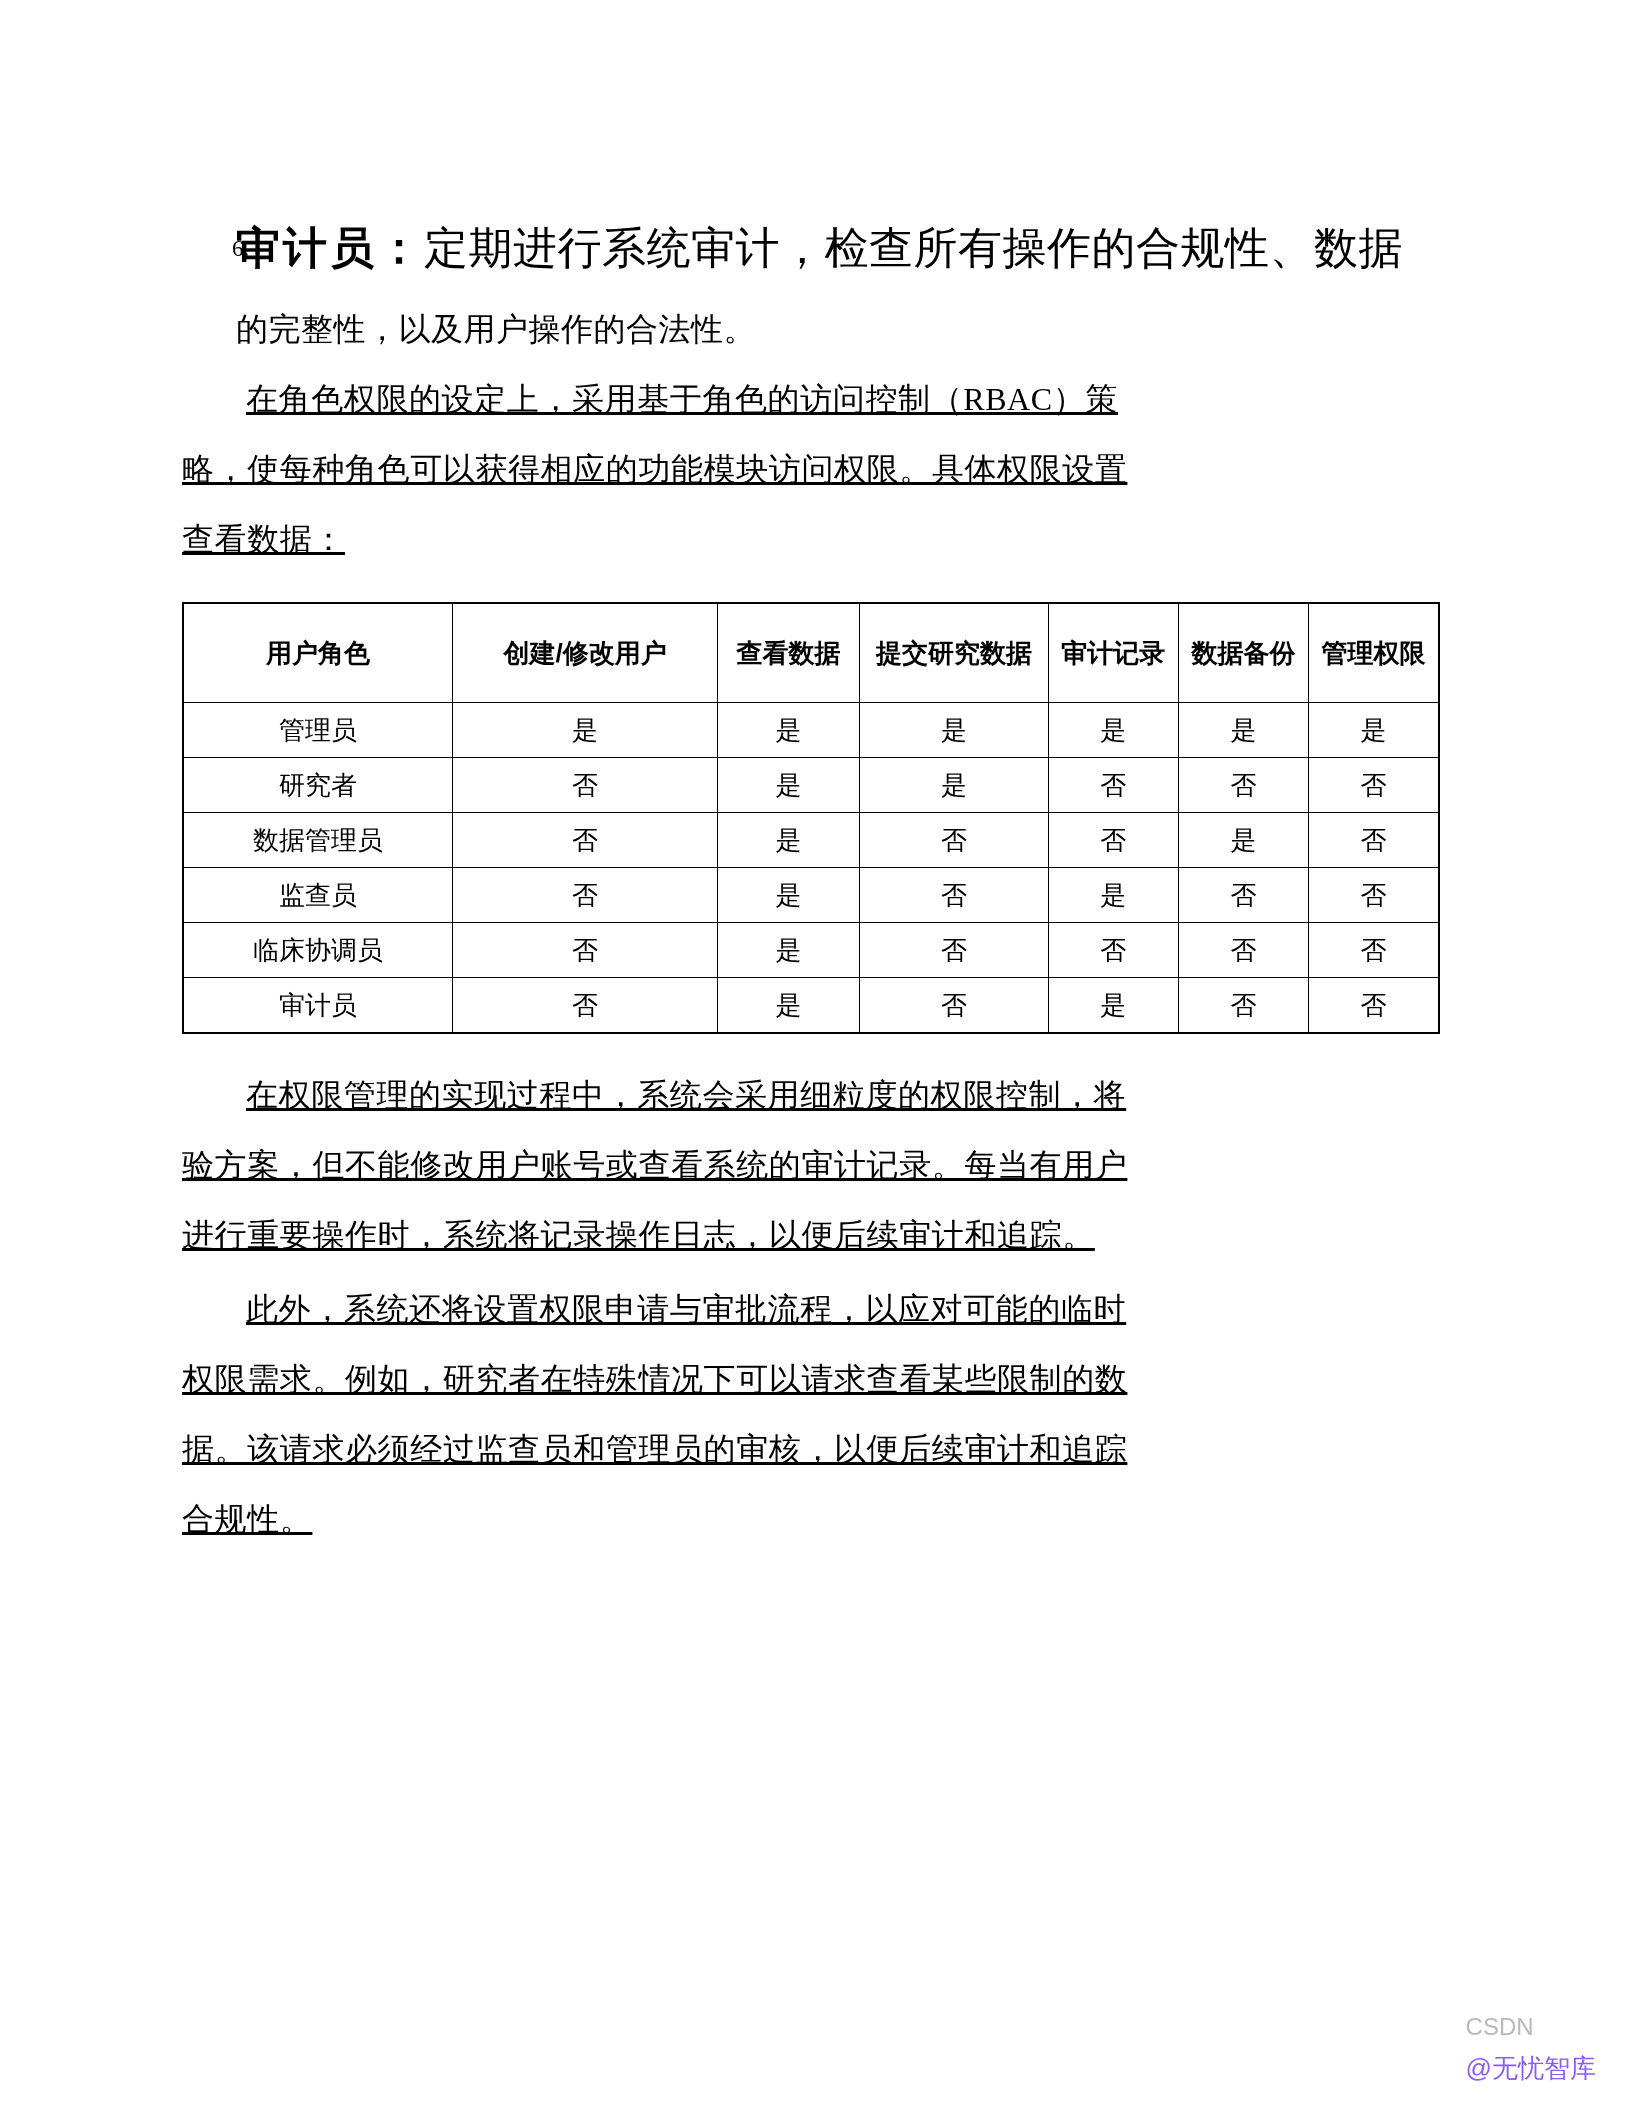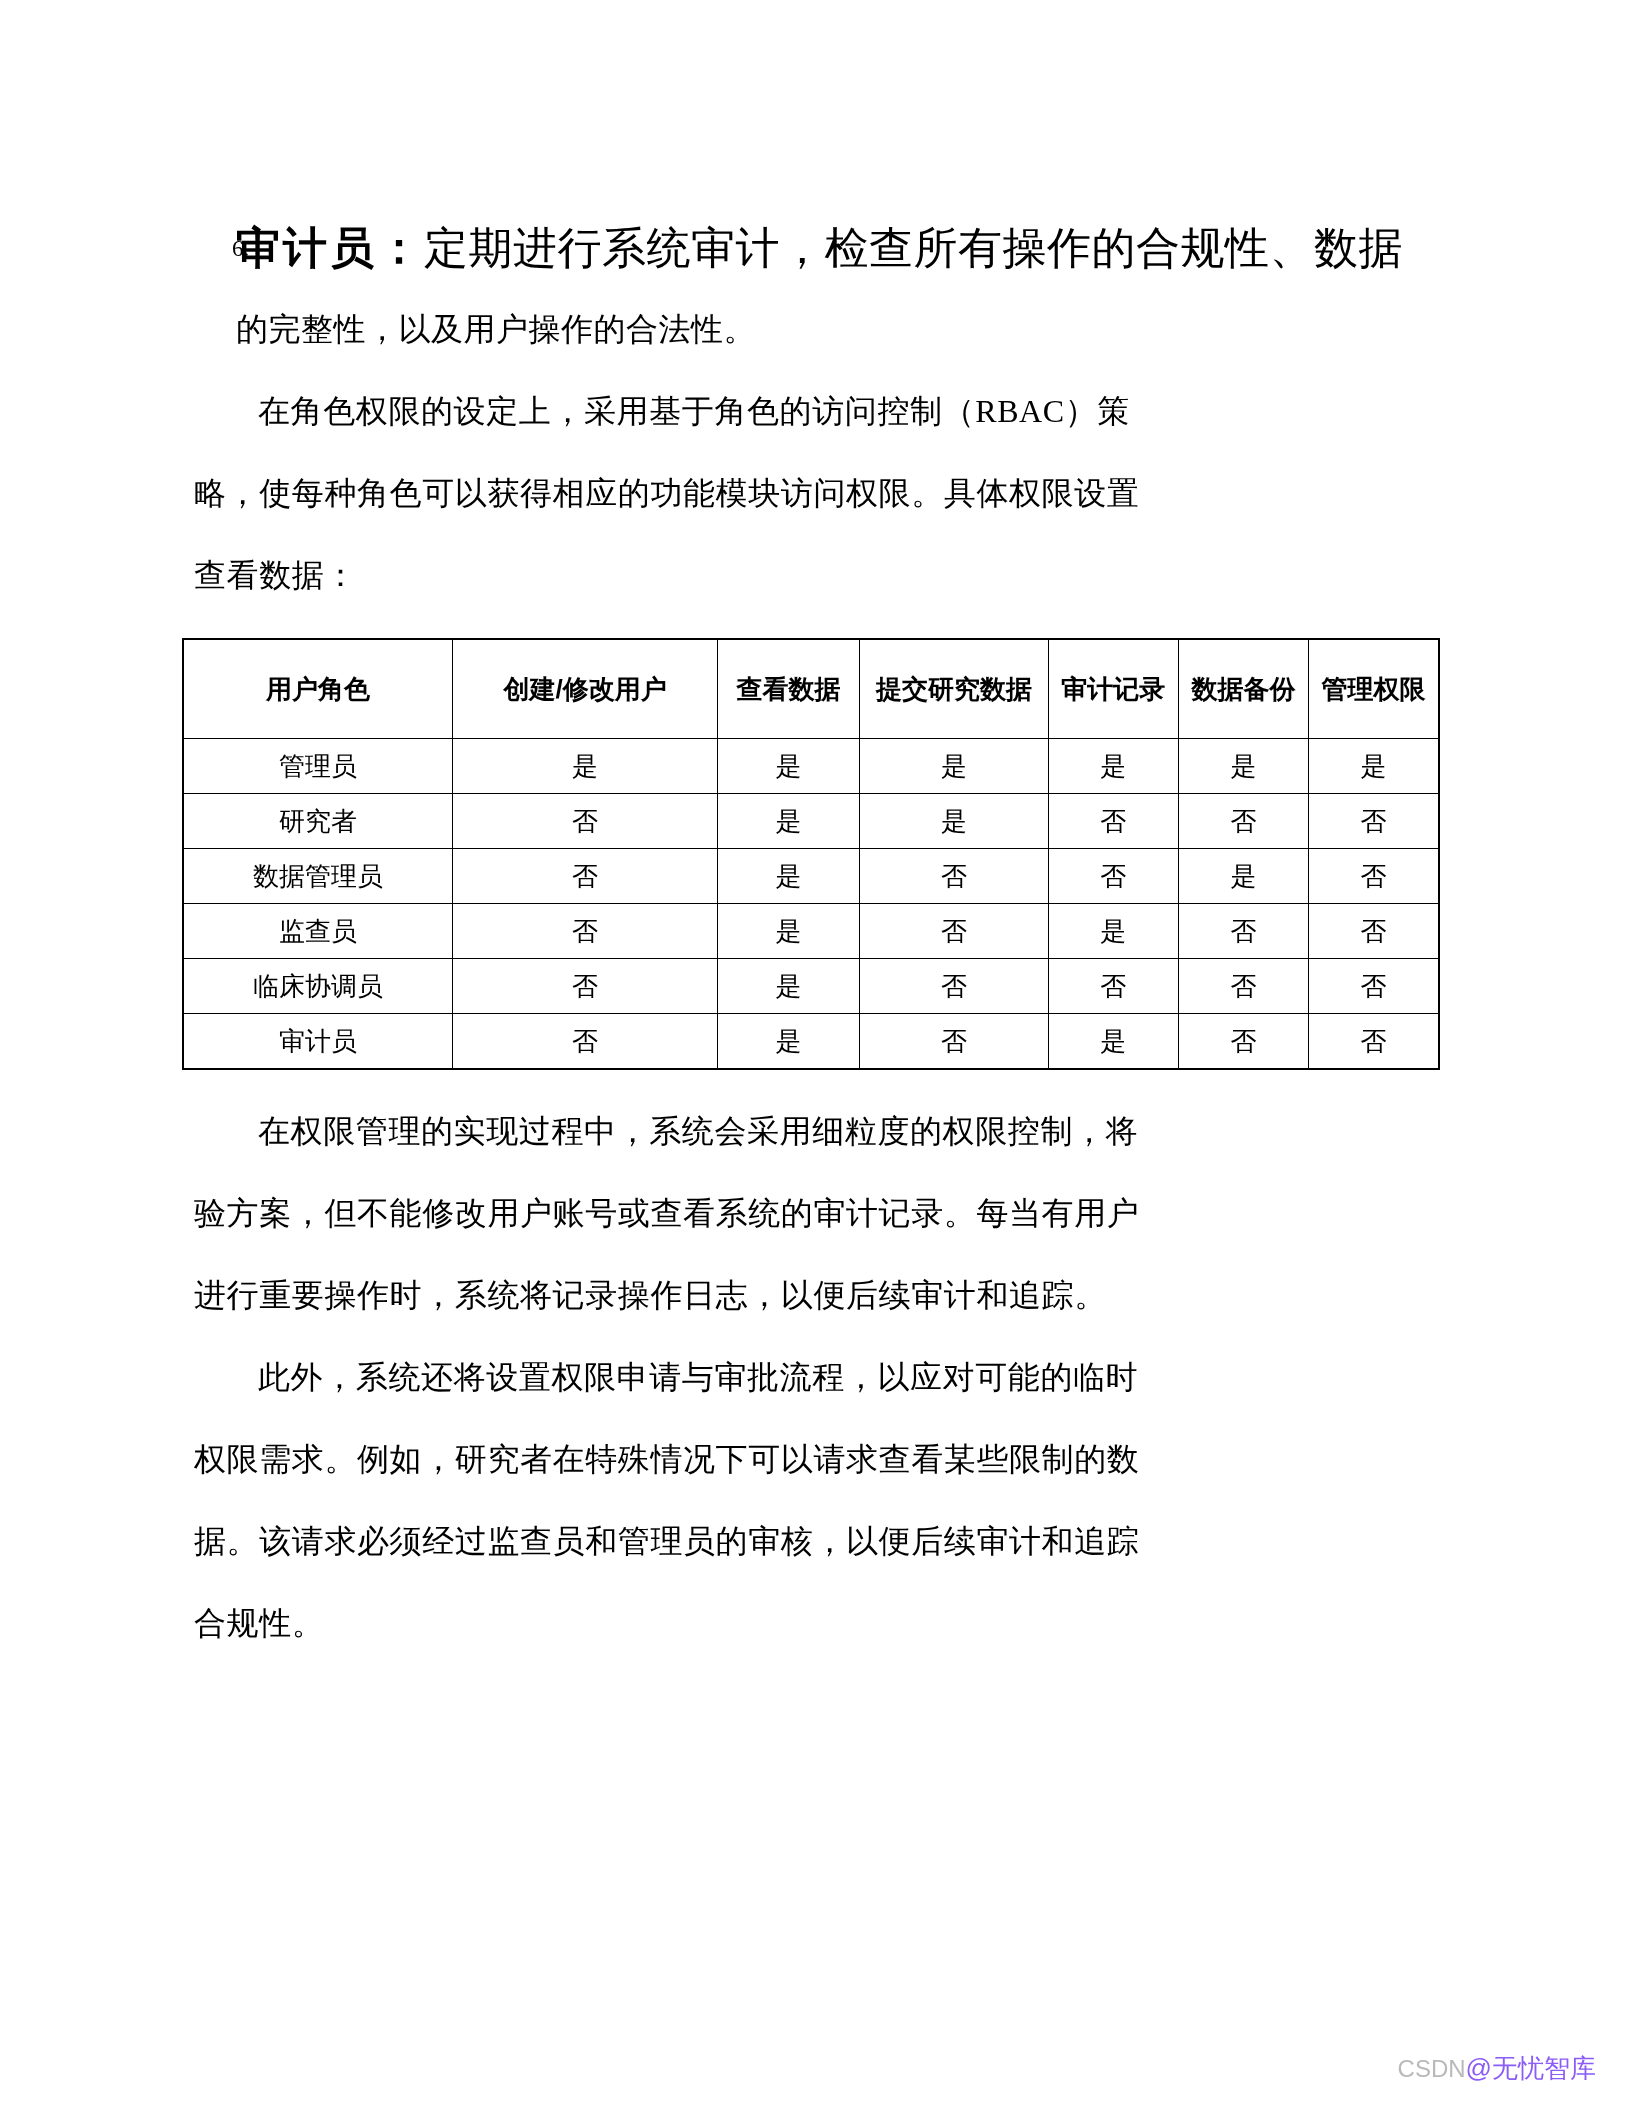--- a/index.html
+++ b/index.html
@@ -66,22 +66,23 @@
     letter-spacing: 0.5px;
   }
 
   
   .para {
     font-size: 32px;
     line-height: 70px;
     letter-spacing: 0.6px;
     text-align: justify;
     text-justify: inter-ideograph;
-    margin: 12px;
+    margin: 0;
     text-indent: 64px;
+    text-decoration: underline;
   }
 
   .para-block { margin-bottom: 4px; }
 
   
   .perm-table-wrap {
     margin-top: 28px;
     margin-bottom: 26px;
   }
   table.perm-table {
@@ -119,25 +120,26 @@
   col.c4 { width: 128px; }
   col.c5 { width: 128px; }
   col.c6 { width: 128px; }
 
   
   .watermark {
     position: absolute;
     right: 36px;
     bottom: 26px;
     display: flex;
-    align-items: center;
+    gap: 10px;
     font-size: 24px;
     color: #b4b4b4;
     font-family: "Liberation Sans", sans-serif;
     white-space: nowrap;
+    flex-direction: column;
   }
   .watermark .wm-brand { color: #b9b9b9; }
   .watermark .wm-name { color: #8b5cf6; font-size: 26px; }
 </style>
 </head>
 <body>
 
 <div class="page">
   <div class="content">
 

